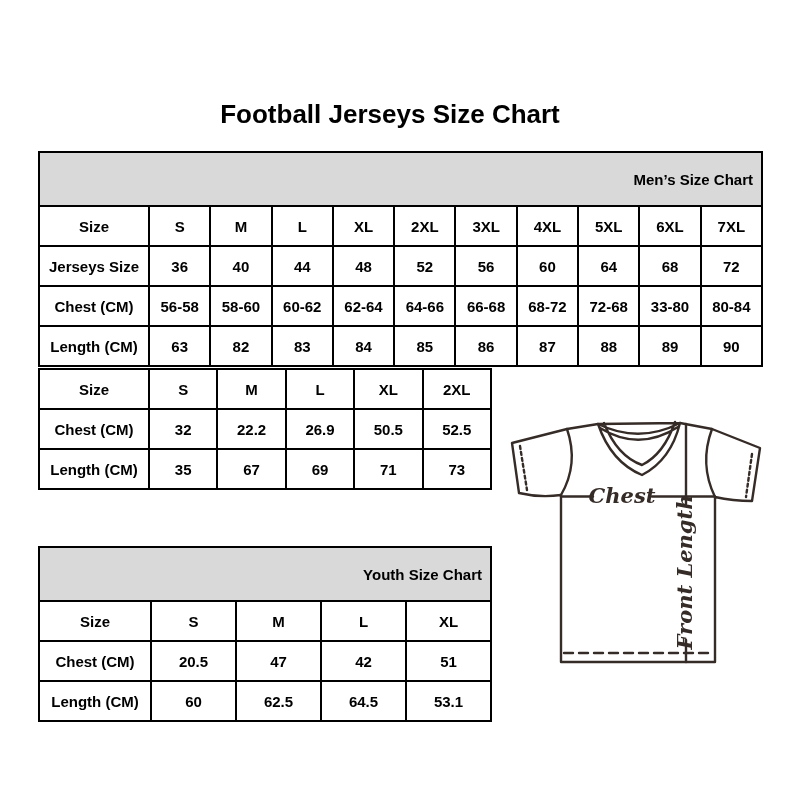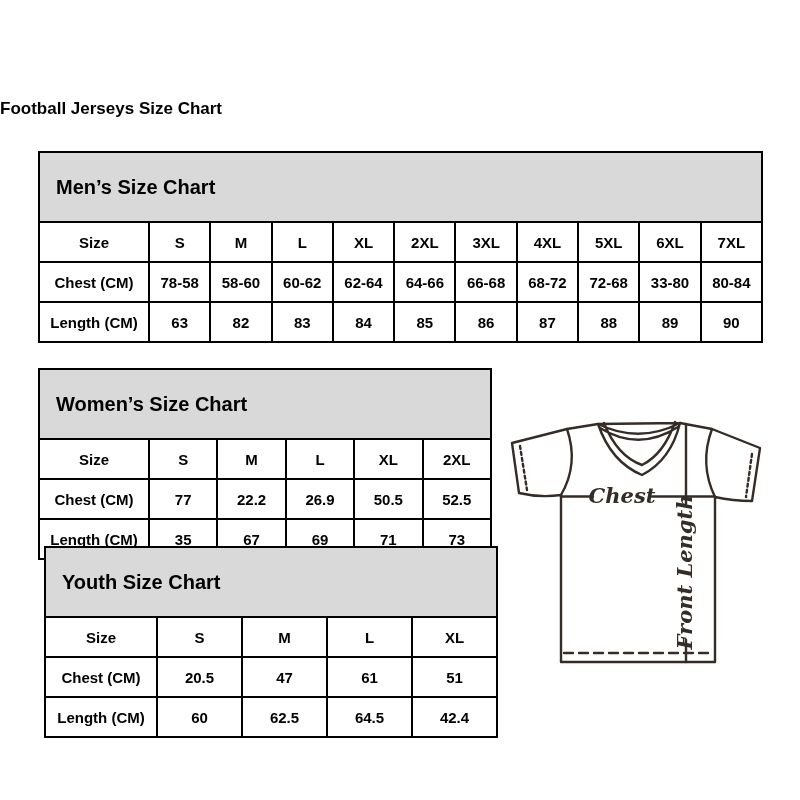--- a/index.html
+++ b/index.html
@@ -6,38 +6,38 @@
   .canvas {
     position: relative;
     width: 800px; height: 800px;
     background: #ffffff;
     font-family: "Liberation Sans", sans-serif;
     overflow: hidden;
   }
   .page-title {
     position: absolute;
     top: 99px; left: 0; width: 780px;
-    text-align: left;
-    font-size: 17px; font-weight: bold;
+    text-align: center;
+    font-size: 26px; font-weight: bold;
     color: var(--text-color, #000);
   }
   table.size-table {
     position: absolute;
     border-collapse: collapse;
     table-layout: fixed;
     background: #fff;
   }
   table.size-table th.ttl {
     background: var(--table-header-bg, #d9d9d9);
     border: 2px solid var(--table-border, #000);
     height: 36px;
-    font-size: 20px; font-weight: bold;
-    text-align: left;
+    font-size: 15px; font-weight: bold;
+    text-align: right;
     color: var(--text-color, #000);
-    padding: 16px;
+    padding: 8px;
   }
   table.size-table td {
     border: 2px solid var(--table-border, #000);
     height: 38px;
     font-size: 15px; font-weight: bold;
     text-align: center;
     vertical-align: middle;
     color: var(--text-color, #000);
     padding: 0 1px;
     overflow: hidden;
@@ -82,22 +82,35 @@
           <td>L</td>
           <td>XL</td>
           <td>2XL</td>
           <td>3XL</td>
           <td>4XL</td>
           <td>5XL</td>
           <td>6XL</td>
           <td>7XL</td>
         </tr>
         <tr>
+          <td>Jerseys Size</td>
+          <td>36</td>
+          <td>40</td>
+          <td>44</td>
+          <td>48</td>
+          <td>52</td>
+          <td>56</td>
+          <td>60</td>
+          <td>64</td>
+          <td>68</td>
+          <td>72</td>
+        </tr>
+        <tr>
           <td>Chest (CM)</td>
-          <td>78-58</td>
+          <td>56-58</td>
           <td>58-60</td>
           <td>60-62</td>
           <td>62-64</td>
           <td>64-66</td>
           <td>66-68</td>
           <td>68-72</td>
           <td>72-68</td>
           <td>33-80</td>
           <td>80-84</td>
         </tr>
@@ -121,50 +134,47 @@
       <colgroup>
         <col style="width:110px">
         <col>
         <col>
         <col>
         <col>
         <col>
       </colgroup>
       <tbody>
         <tr>
-          <th class="ttl" colspan="6">Women’s Size Chart</th>
-        </tr>
-        <tr>
           <td>Size</td>
           <td>S</td>
           <td>M</td>
           <td>L</td>
           <td>XL</td>
           <td>2XL</td>
         </tr>
         <tr>
           <td>Chest (CM)</td>
-          <td>77</td>
+          <td>32</td>
           <td>22.2</td>
           <td>26.9</td>
           <td>50.5</td>
           <td>52.5</td>
         </tr>
         <tr>
           <td>Length (CM)</td>
           <td>35</td>
           <td>67</td>
           <td>69</td>
           <td>71</td>
           <td>73</td>
         </tr>
       </tbody>
     </table>
 
-  <table class="size-table" style="left:38px; top:546px; width:454px;margin-left:6px;">
+  <table class="size-table" style="left:38px; top:546px; width:454px;">
       <colgroup>
         <col style="width:112px">
         <col>
         <col>
         <col>
         <col>
       </colgroup>
       <tbody>
         <tr>
           <th class="ttl" colspan="5">Youth Size Chart</th>
@@ -173,29 +183,29 @@
           <td>Size</td>
           <td>S</td>
           <td>M</td>
           <td>L</td>
           <td>XL</td>
         </tr>
         <tr>
           <td>Chest (CM)</td>
           <td>20.5</td>
           <td>47</td>
-          <td>61</td>
+          <td>42</td>
           <td>51</td>
         </tr>
         <tr>
           <td>Length (CM)</td>
           <td>60</td>
           <td>62.5</td>
           <td>64.5</td>
-          <td>42.4</td>
+          <td>53.1</td>
         </tr>
       </tbody>
     </table>
 
   <svg class="jersey" width="260" height="250" viewBox="0 0 260 250">
     <g fill="none" stroke-width="2.4" stroke-linejoin="round" stroke-linecap="round" stroke="#352b27">
       <path d="M 93,6 L 62,11 L 7,25 L 14,75 Q 35,80 56,77 L 56,244 L 210,244 L 210,79 Q 228,83 247,83 L 255,30 L 207,11 L 175,5"></path>
       <path d="M 93,6 L 175,5 M 93,6 Q 134,26 175,5 M 95,10 Q 134,34 173,9 M 93,6 Q 106,44 137,57 Q 166,42 175,5 M 99,5 Q 112,38 137,47 Q 159,36 170,4"></path>
       <path d="M 62,11 Q 74,46 56,77 M 207,11 Q 194,46 210,79"></path>
       <path stroke-dasharray="3,3" d="M 15,28 L 22,72 M 247,36 L 241,79"></path>

